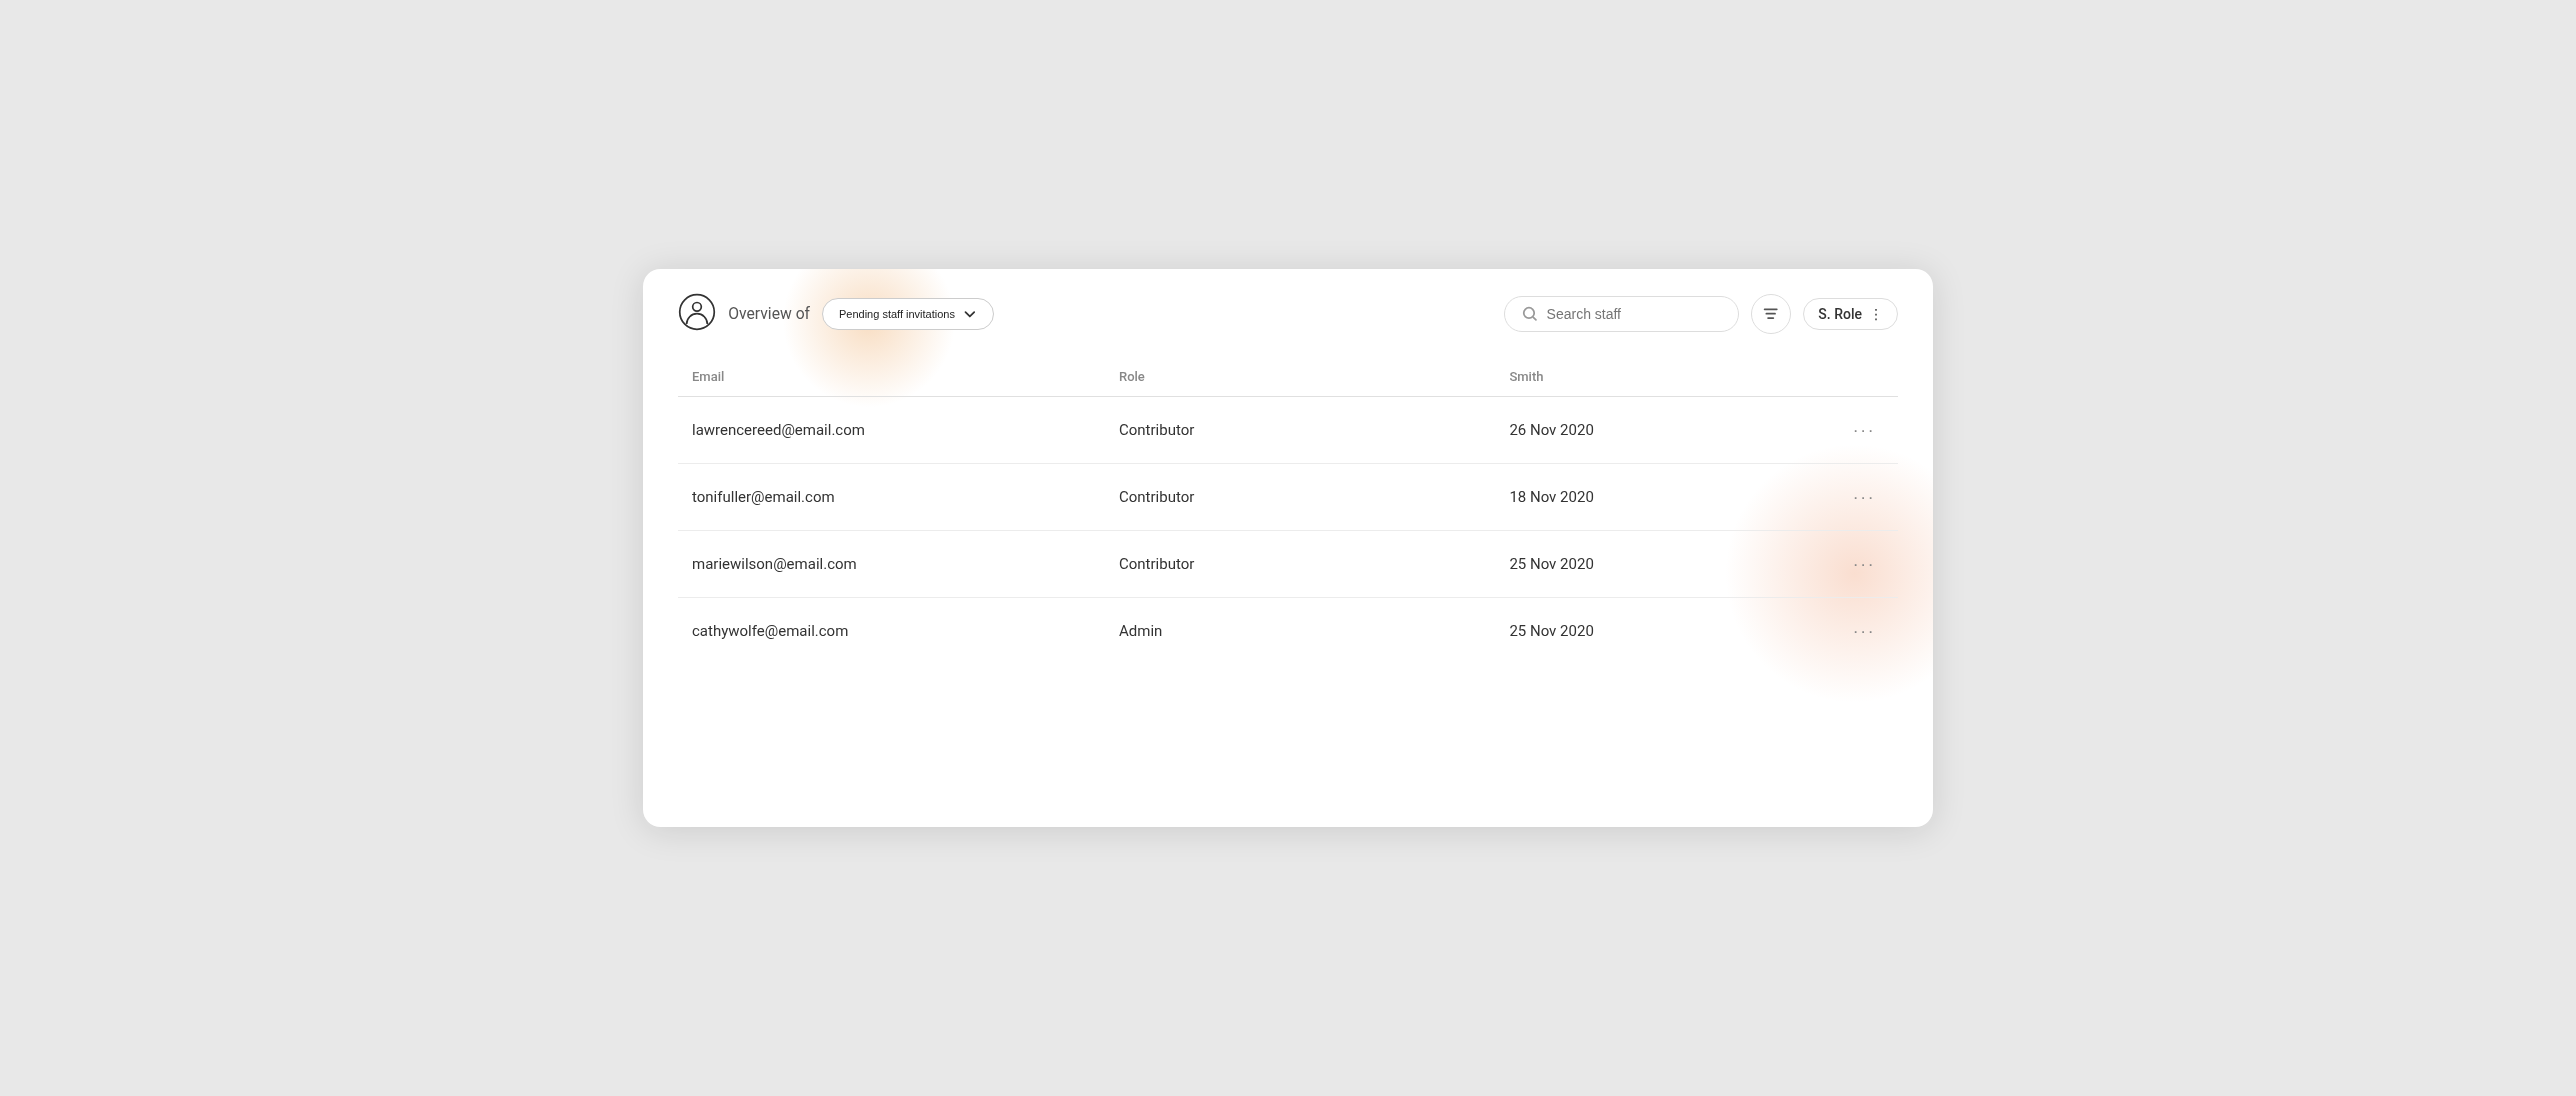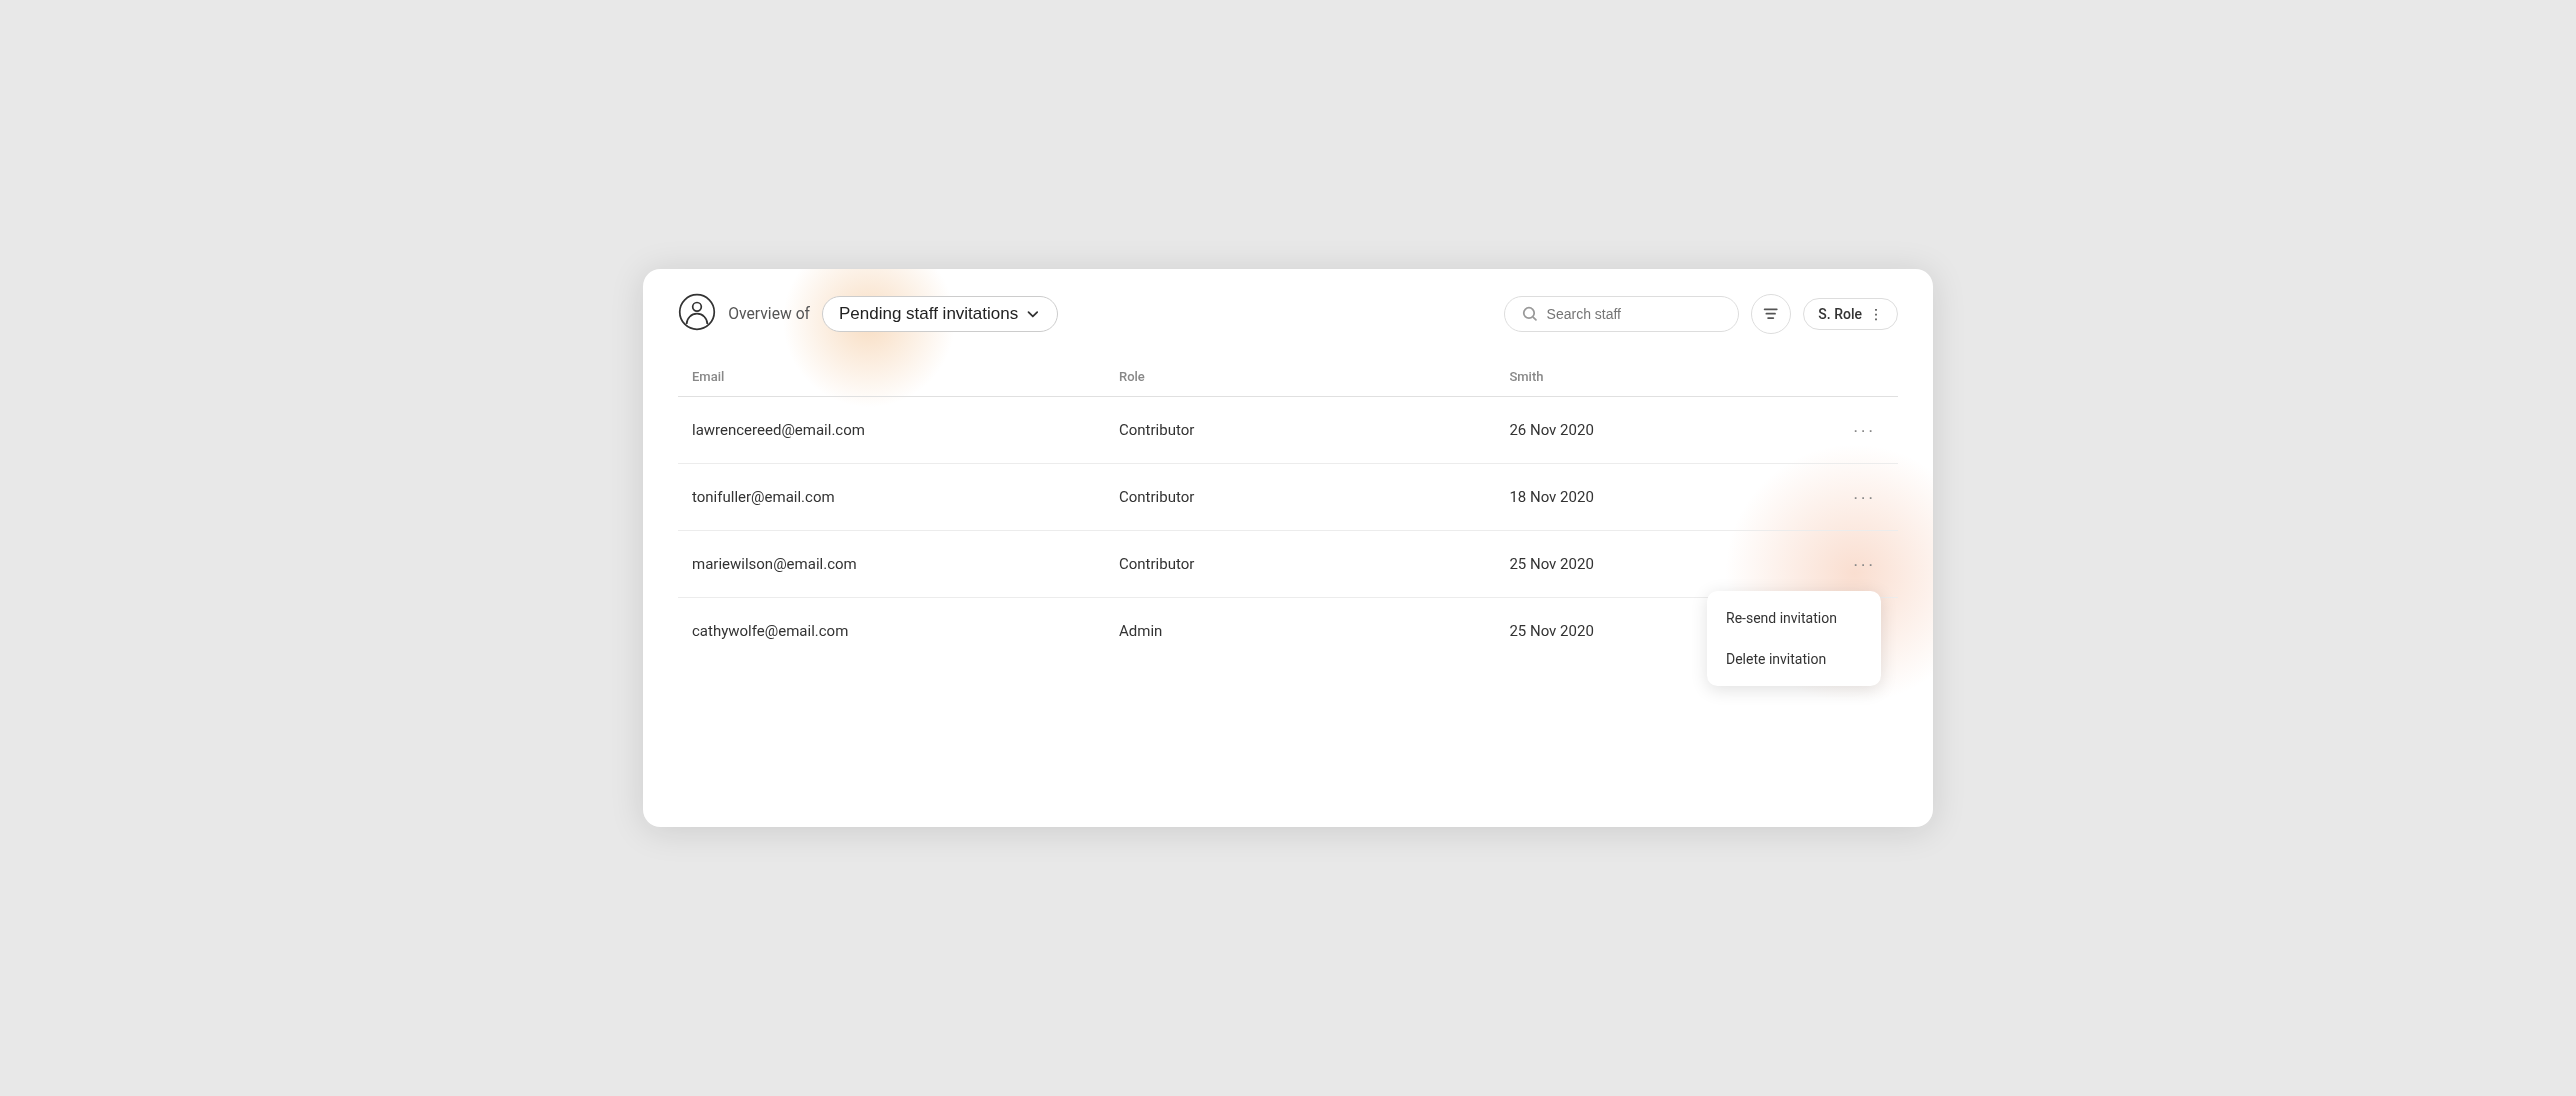--- a/index.html
+++ b/index.html
@@ -77,21 +77,21 @@
       white-space: nowrap;
     }
 
     .view-selector {
       display: flex;
       align-items: center;
       gap: 7px;
       border: 1.3px solid #ccc;
       border-radius: 26px;
       padding: 7px 15.7px;
-      font-size: 17px;
+      font-size: 11px;
       font-weight: 500;
       color: #222;
       cursor: pointer;
       background: white;
       white-space: nowrap;
     }
 
     .view-selector svg {
       flex-shrink: 0;
     }
@@ -324,19 +324,14 @@
       <td class="col-role">Admin</td>
       <td class="col-date">25 Nov 2020</td>
       <td class="col-actions">
         <button class="more-btn">···</button>
       </td>
     </tr>
         </tbody>
     </table>
   </div>
 
-  <div class="dropdown-menu" id="dropdown-menu">
-
-  <div class="dropdown-item">Re-send invitation</div>
-      <div class="dropdown-item">Delete invitation</div>
-    </div>
 </div>
 
 
 </body></html>

